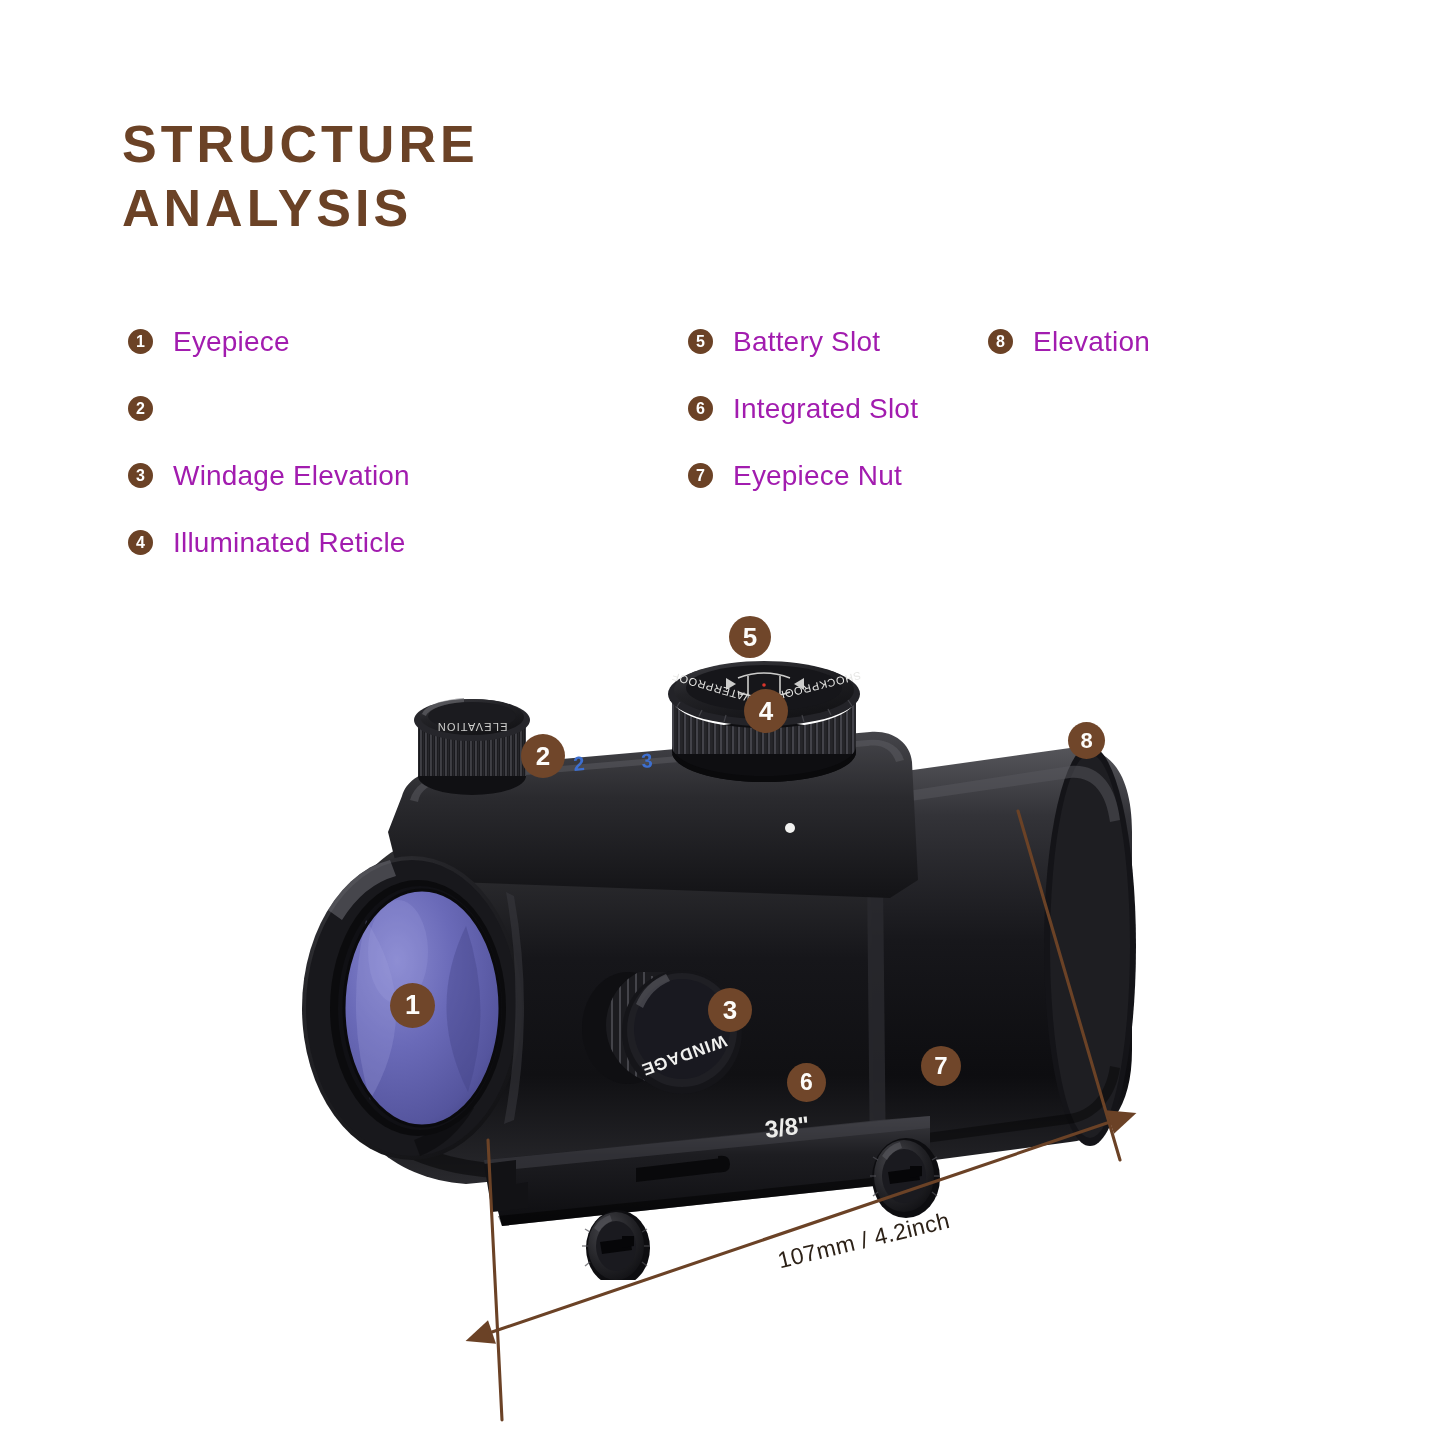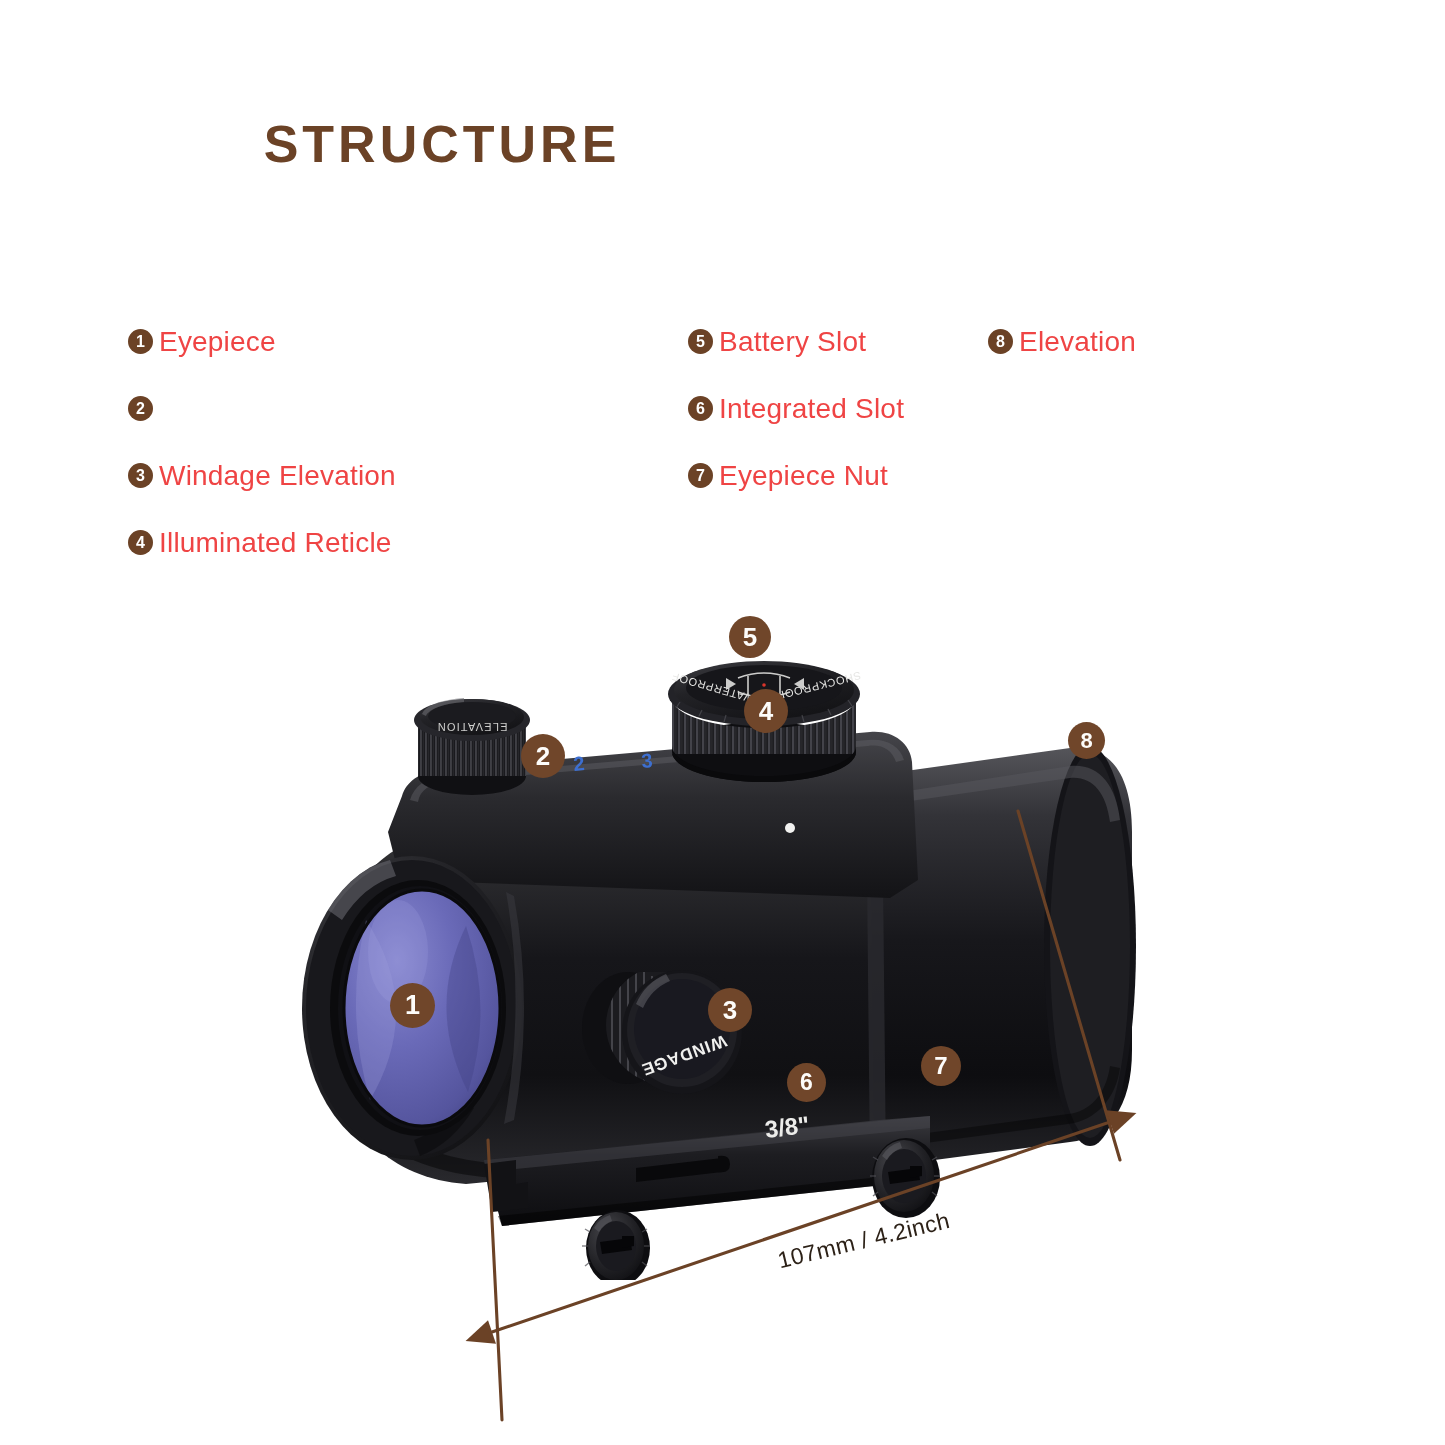--- a/index.html
+++ b/index.html
@@ -14,21 +14,20 @@
 
   
   .title{
     position:absolute;left:122px;top:112px;
     width:640px;
     font-size:52px;
     font-weight:bold;
     letter-spacing:4px;
     line-height:1.24;
     color:#6b4226;
-    text-align:center;
   }
   .title .line{display:block;}
 
   
   .legend{position:absolute;left:0;top:0;width:1445px;height:580px;}
   .legend-col{position:absolute;}
   .legend-col.c1{left:128px;top:308px;}
   .legend-col.c2{left:688px;top:308px;}
   .legend-col.c3{left:988px;top:308px;}
   .legend-item{
@@ -38,23 +37,23 @@
   .badge{
     width:25px;height:25px;border-radius:50%;
     background:#6b4226;
     color:#ffffff;
     font-size:16px;font-weight:bold;
     display:flex;align-items:center;justify-content:center;
     flex:0 0 auto;
     line-height:1;
   }
   .legend-label{
-    margin-left:6px;
+    margin-left:20px;
     font-size:28px;
-    color:#ef4444;
+    color:#a21caf;
     white-space:nowrap;
     letter-spacing:0.2px;
   }
 
   
   #scope{position:absolute;left:270px;top:580px;width:880px;height:700px;}
   #scope svg{display:block;}
 
   
   .marker{
@@ -81,20 +80,21 @@
     letter-spacing:0.4px;
   }
 </style>
 </head>
 <body>
 
 <div id="page">
 
   <div class="title">
     <span class="line">STRUCTURE</span>
+    <span class="line">ANALYSIS</span>
   </div>
 
   <div class="legend">
 
     <div class="legend-col c1">
       <div class="legend-item">
         <div class="badge">1</div>
         <div class="legend-label">Eyepiece</div>
       </div>
       <div class="legend-item">

